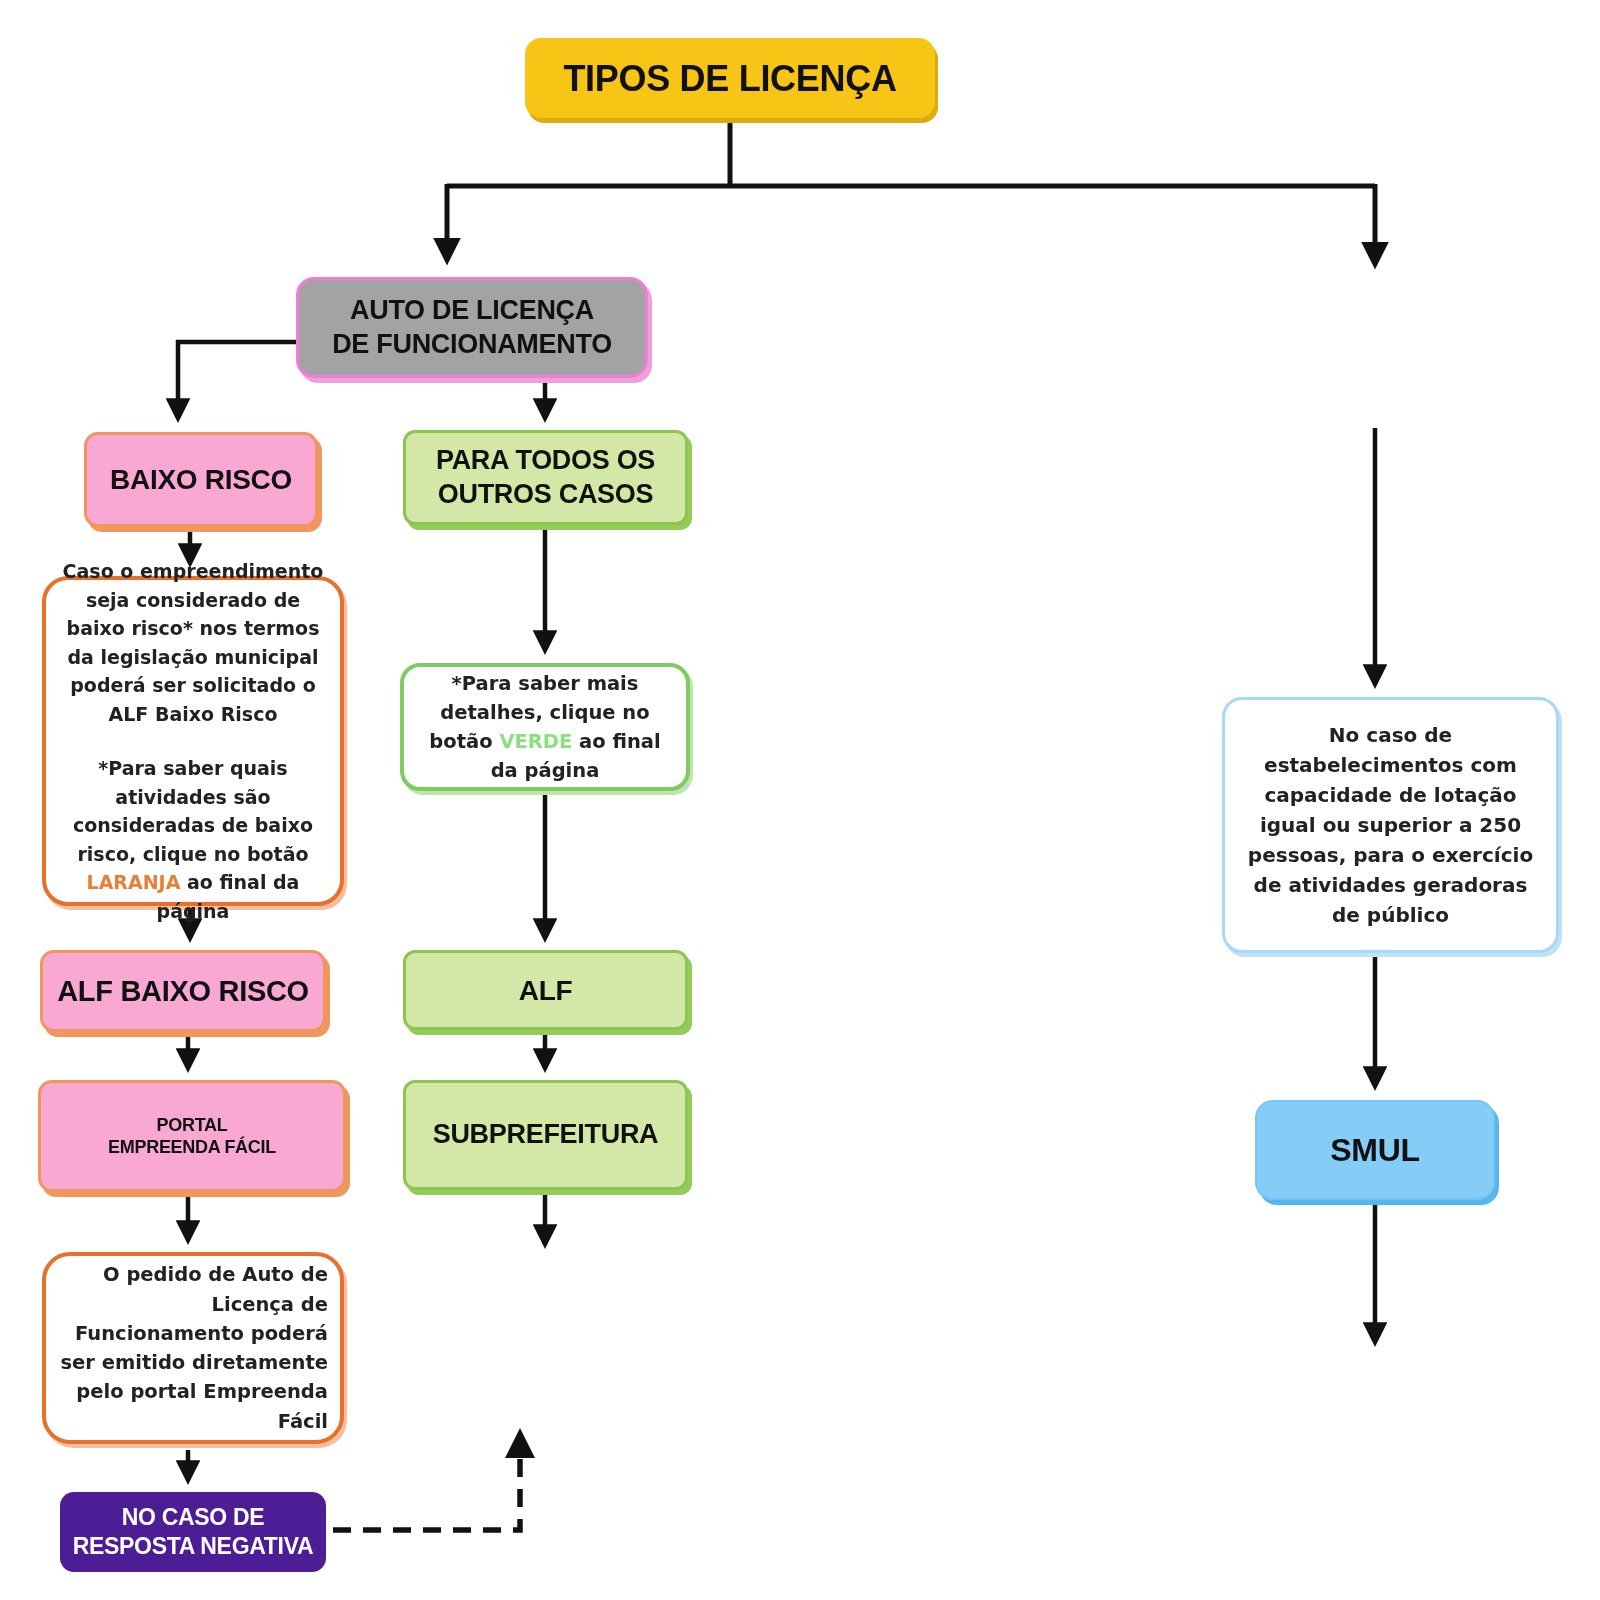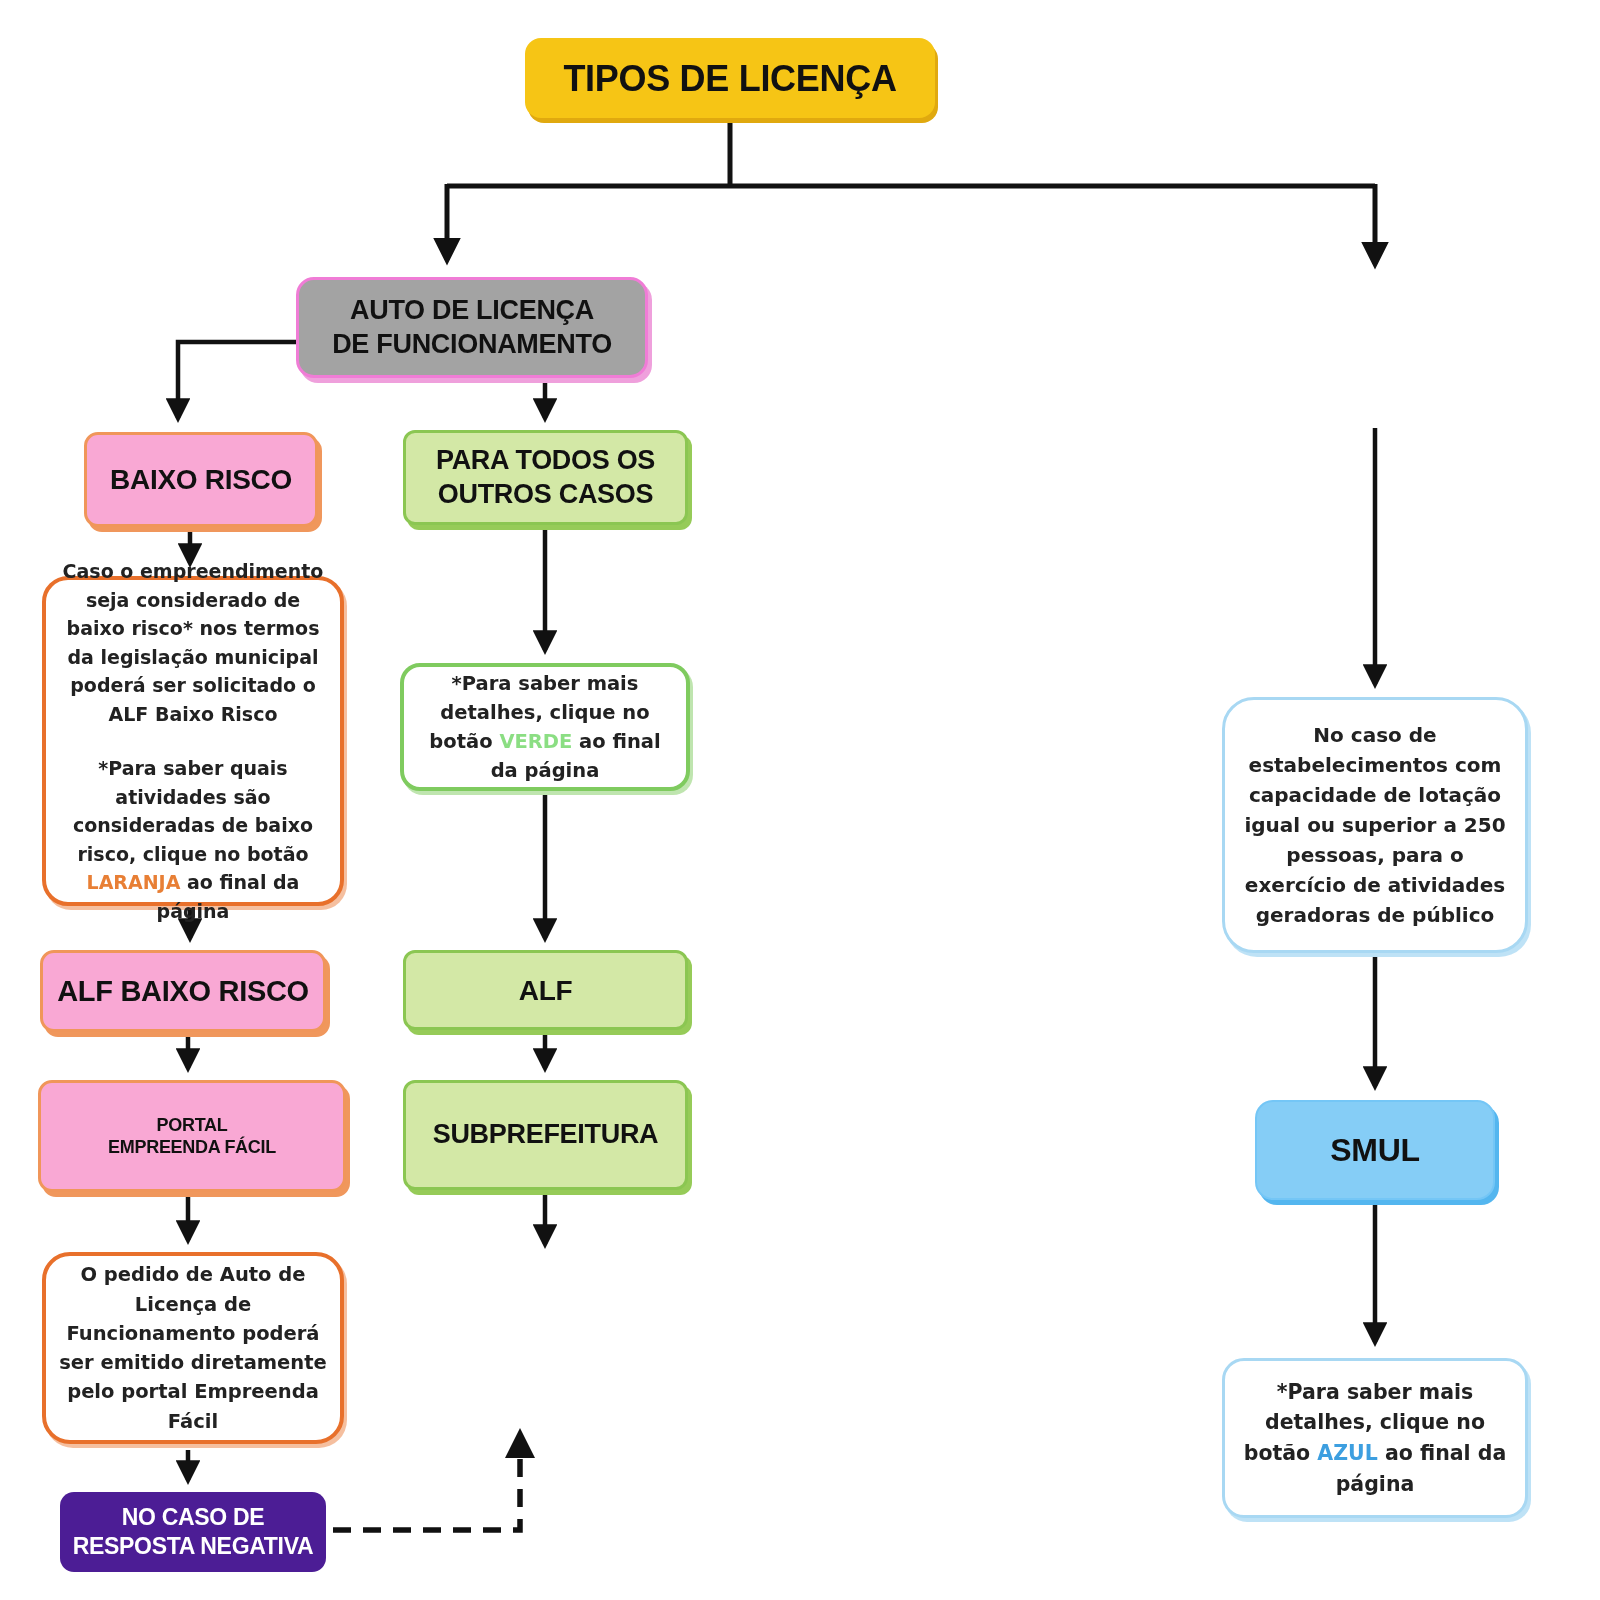--- a/index.html
+++ b/index.html
@@ -126,21 +126,21 @@
       <span>*Para saber quais atividades são consideradas de baixo risco, clique no botão </span><span class="hl-laranja">LARANJA</span><span> ao final da página</span>
     </div>
   </div>
 
   <div class="note border-verde" style="left:400px; top:663px; width:290px; height:128px; border-radius:20px; font-size:19.5px; padding:8px 12px;">
     <div>
       <span>*Para saber mais detalhes, clique no botão </span><span class="hl-verde">VERDE</span><span> ao final da página</span>
     </div>
   </div>
 
-  <div class="note border-azul" style="left:1222px; top:697px; width:306px; height:256px; border-radius:32px; font-size:20px; padding:10px 14px;">
+  <div class="note border-azul" style="left:1222px; top:697px; width:337px; height:256px; border-radius:20px; font-size:20px; padding:10px 14px;">
     <div>No caso de estabelecimentos com capacidade de lotação igual ou superior a 250 pessoas, para o exercício de atividades geradoras de público</div>
   </div>
 
   <div class="node theme-orange" style="left:40px; top:950px; width:286px; height:82px; font-size:29px;">
     <span>ALF BAIXO RISCO</span>
   </div>
 
   <div class="node theme-green" style="left:403px; top:950px; width:285px; height:80px; font-size:28px;">
     <span>ALF</span>
   </div>
@@ -151,29 +151,24 @@
   </div>
 
   <div class="node theme-green" style="left:403px; top:1080px; width:285px; height:110px; font-size:27px;">
     <span>SUBPREFEITURA</span>
   </div>
 
   <div class="node theme-blue" style="left:1255px; top:1100px; width:240px; height:100px; font-size:32px; border-radius:18px;">
     <span>SMUL</span>
   </div>
 
-  <div class="note border-laranja" style="left:42px; top:1252px; width:302px; height:192px; border-radius:28px; font-size:19.5px; padding:10px 12px;">
+  <div class="note border-laranja" style="left:42px; top:1252px; width:302px; height:192px; border-radius:28px; font-size:19.5px; padding:10px 12px;text-align:right;">
     <div>O pedido de Auto de Licença de Funcionamento poderá ser emitido diretamente pelo portal Empreenda Fácil</div>
   </div>
 
 
-  <div class="note border-azul" style="left:1222px; top:1358px; width:306px; height:160px; border-radius:22px; font-size:20.5px; padding:8px 12px;">
-    <div>
-      <span>*Para saber mais detalhes, clique no botão </span><span class="hl-azul">AZUL</span><span> ao final da página</span>
-    </div>
-  </div>
 
   <div class="node theme-red" style="left:60px; top:1492px; width:266px; height:80px; font-size:23px;">
     <span>NO CASO DE
 RESPOSTA NEGATIVA</span>
   </div>
 
 </div>
 
 </body></html>

